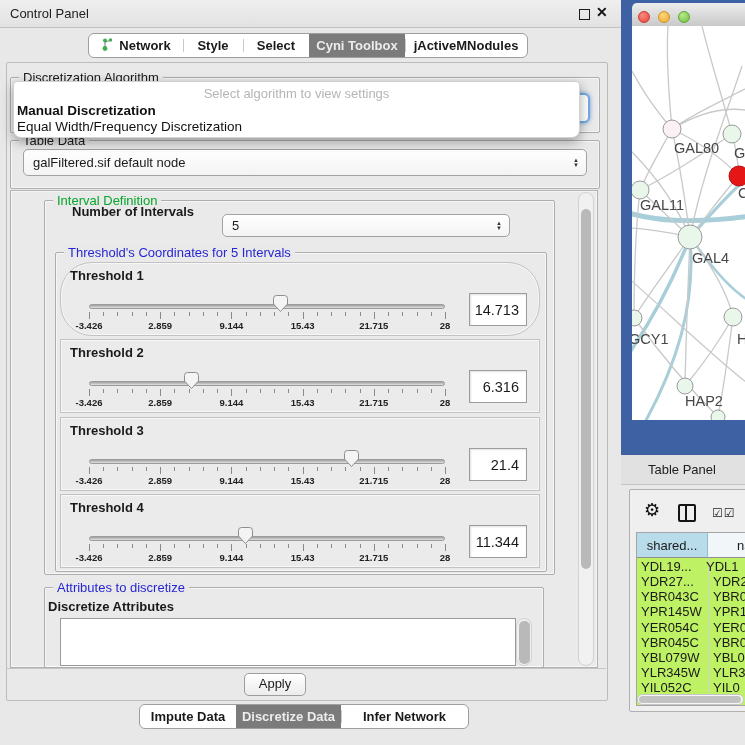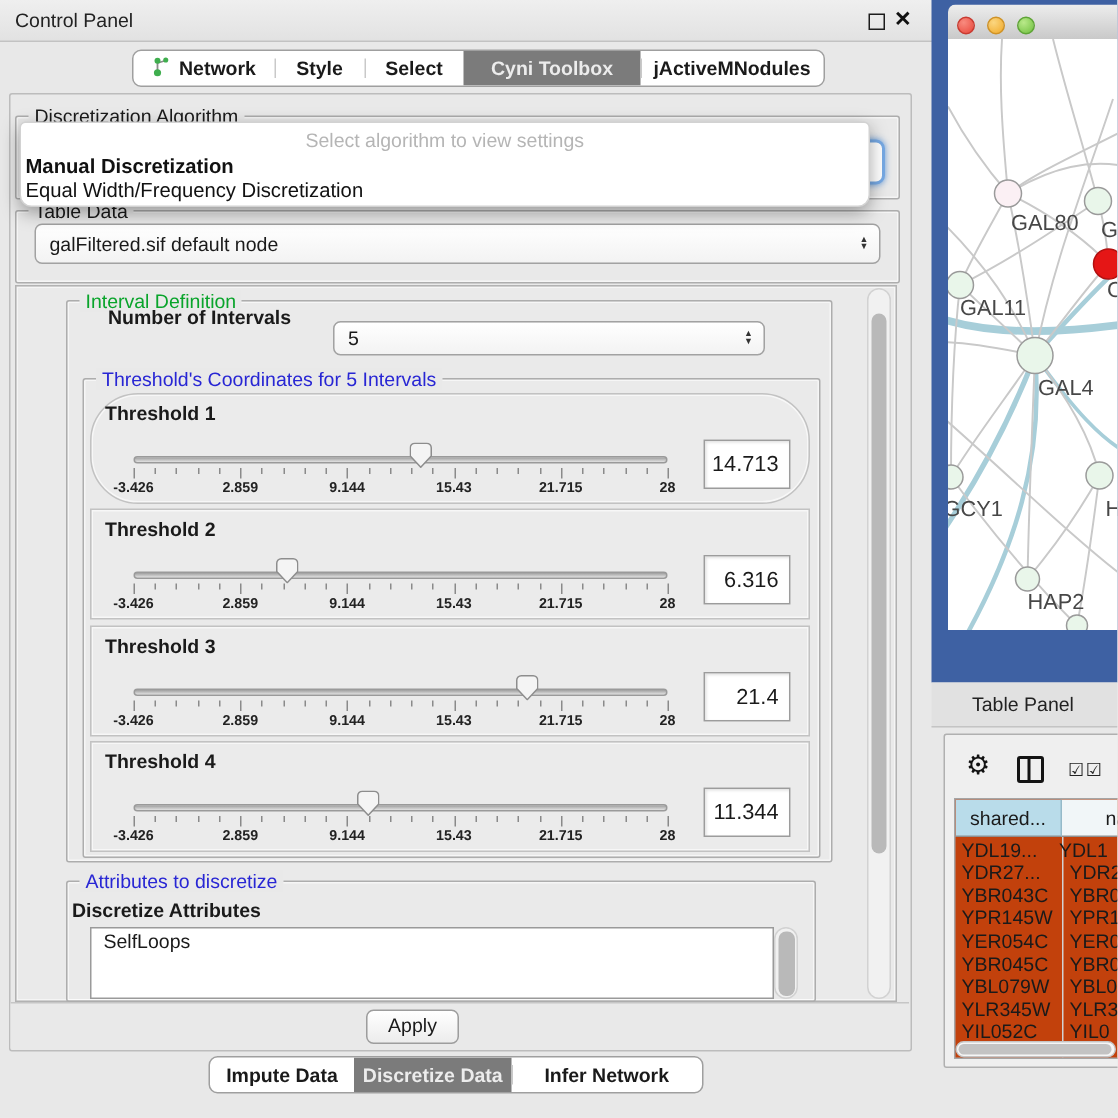--- a/index.html
+++ b/index.html
@@ -71,21 +71,21 @@
   .light{position:absolute;top:8px;width:12px;height:12px;border-radius:50%;box-sizing:border-box;}
   #net-canvas{left:632px;top:26px;width:113px;height:394px;background:#fff;overflow:hidden;}
   #tp-bar{left:621px;top:455px;width:124px;height:29px;background:#e1e1e1;border-bottom:1px solid #c4c4c4;}
   #tp-title{position:absolute;left:27px;top:7px;font-size:13px;color:#222;}
   #tp-container{left:629px;top:489px;width:120px;height:223px;background:#efefef;border:1px solid #b0b0b0;
                 border-radius:2px;box-sizing:border-box;}
   #tp-gear{left:644px;top:501px;font-size:18px;line-height:18px;color:#111;}
   #tp-colicon{left:678px;top:504px;width:14px;height:14px;border:2px solid #141414;border-radius:2px;}
   #tp-colicon::after{content:"";position:absolute;left:5px;top:0;bottom:0;width:2px;background:#141414;}
   #tp-checks{left:712px;top:506px;font-size:12px;letter-spacing:1px;color:#222;}
-  #grid{left:636px;top:532px;width:109px;height:174px;background:#c2410c;border:1px solid #a5a5a5;border-right:none;
+  #grid{left:636px;top:532px;width:109px;height:174px;background:#bef264;border:1px solid #a5a5a5;border-right:none;
         overflow:hidden;box-sizing:border-box;}
   .hcell{position:absolute;top:0;height:25px;font-size:13px;line-height:25px;box-sizing:border-box;}
   #hc1{left:0;width:71px;background:#b9dcea;border-right:1px solid #96bac9;border-bottom:1px solid #8f8f8f;text-align:center;}
   #hc2{left:71px;width:60px;background:#f1f6f8;border-bottom:1px solid #8f8f8f;padding-left:29px;}
   .grow{position:absolute;left:0;width:140px;height:15px;font-size:13px;line-height:15px;}
   .grow span{position:absolute;white-space:nowrap;}
   #grid-divider{position:absolute;left:71px;top:25px;bottom:0;width:1px;background:#d2d2d2;}
   #hscroll{left:637px;top:694px;width:107px;height:11px;background:#f6f6f6;border:1px solid #c5c5c5;
            border-radius:6px;box-sizing:border-box;}
   #hscroll div{position:absolute;left:1px;top:1px;width:102px;height:7px;background:#c3c3c3;border-radius:4px;}
@@ -109,21 +109,21 @@
           <circle cx="4" cy="11.5" r="2.4" fill="#3fae4e"></circle>
         </svg></span>
       <span>Network</span>
     </div>
     <div class="tab" style="width: 60px;">
       <span>Style</span>
     </div>
     <div class="tab" style="width: 66px;">
       <span>Select</span>
     </div>
-    <div class="tab sel" style="width: 118px;">
+    <div class="tab sel" style="width: 96px;">
       <span>Cyni Toolbox</span>
     </div>
     <div class="tab" style="width: 122px;">
       <span>jActiveMNodules</span>
     </div>
   </div>
 
 <div class="abs" id="content-panel"></div>
 
 <div class="group" id="algo-group" style="left:10px;top:77px;width:588px;height:54px;">
@@ -324,21 +324,20 @@
 
 <div class="vtrack" style="left:578px;top:192px;width:16px;height:474px;">
   <div class="vthumb" style="left:2px;top:16px;width:10px;height:360px;"></div>
 </div>
 
 <div class="group" id="attr-group" style="left:44px;top:587px;width:498px;height:79px;">
   <span class="gtitle t-blue">Attributes to discretize</span>
 </div>
 <span class="abs" id="attr-header">Discretize Attributes</span>
 <div class="abs" id="attr-list">
-    <div class="attr-item">SelfLoops</div>
   </div>
 <div class="vtrack" style="left:516px;top:618px;width:16px;height:48px;">
   <div class="vthumb" style="left:2px;top:2px;width:11px;height:43px;"></div>
 </div>
 
 <div class="abs" id="apply-row">
   <div id="apply-btn">Apply</div>
 </div>
 
 <div class="abs tabbar" id="bottom-tabs">

